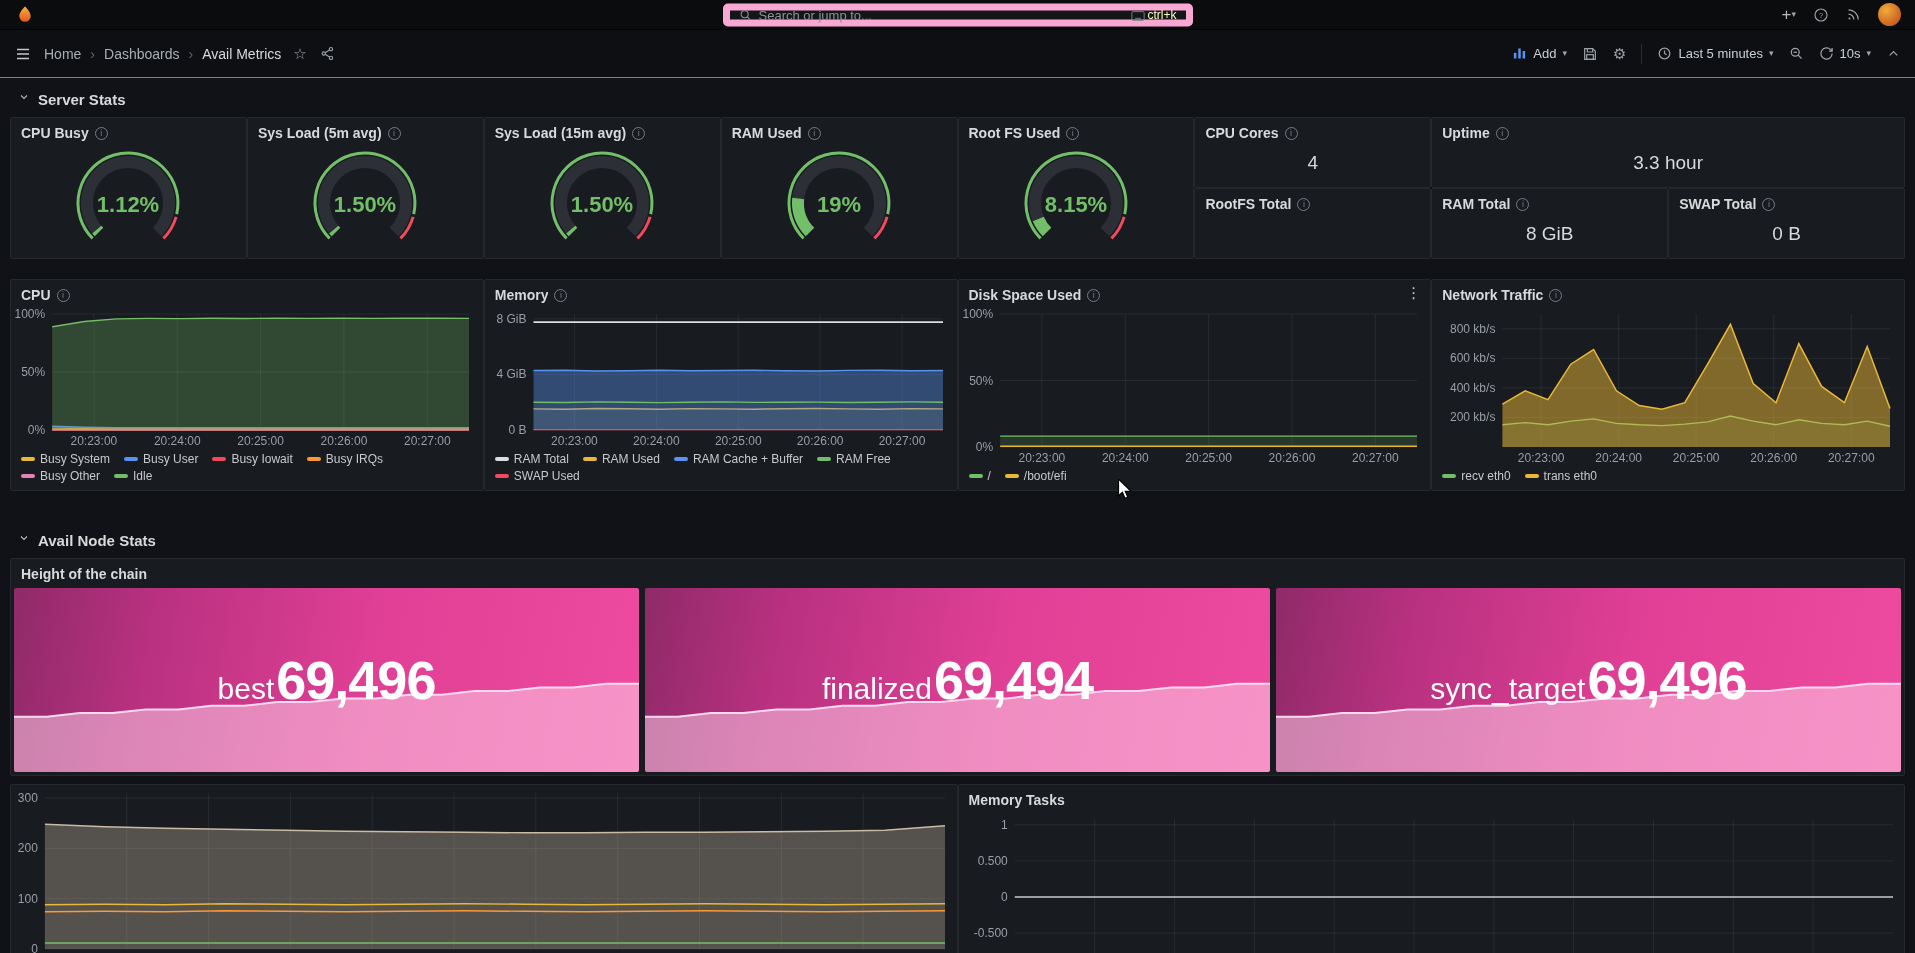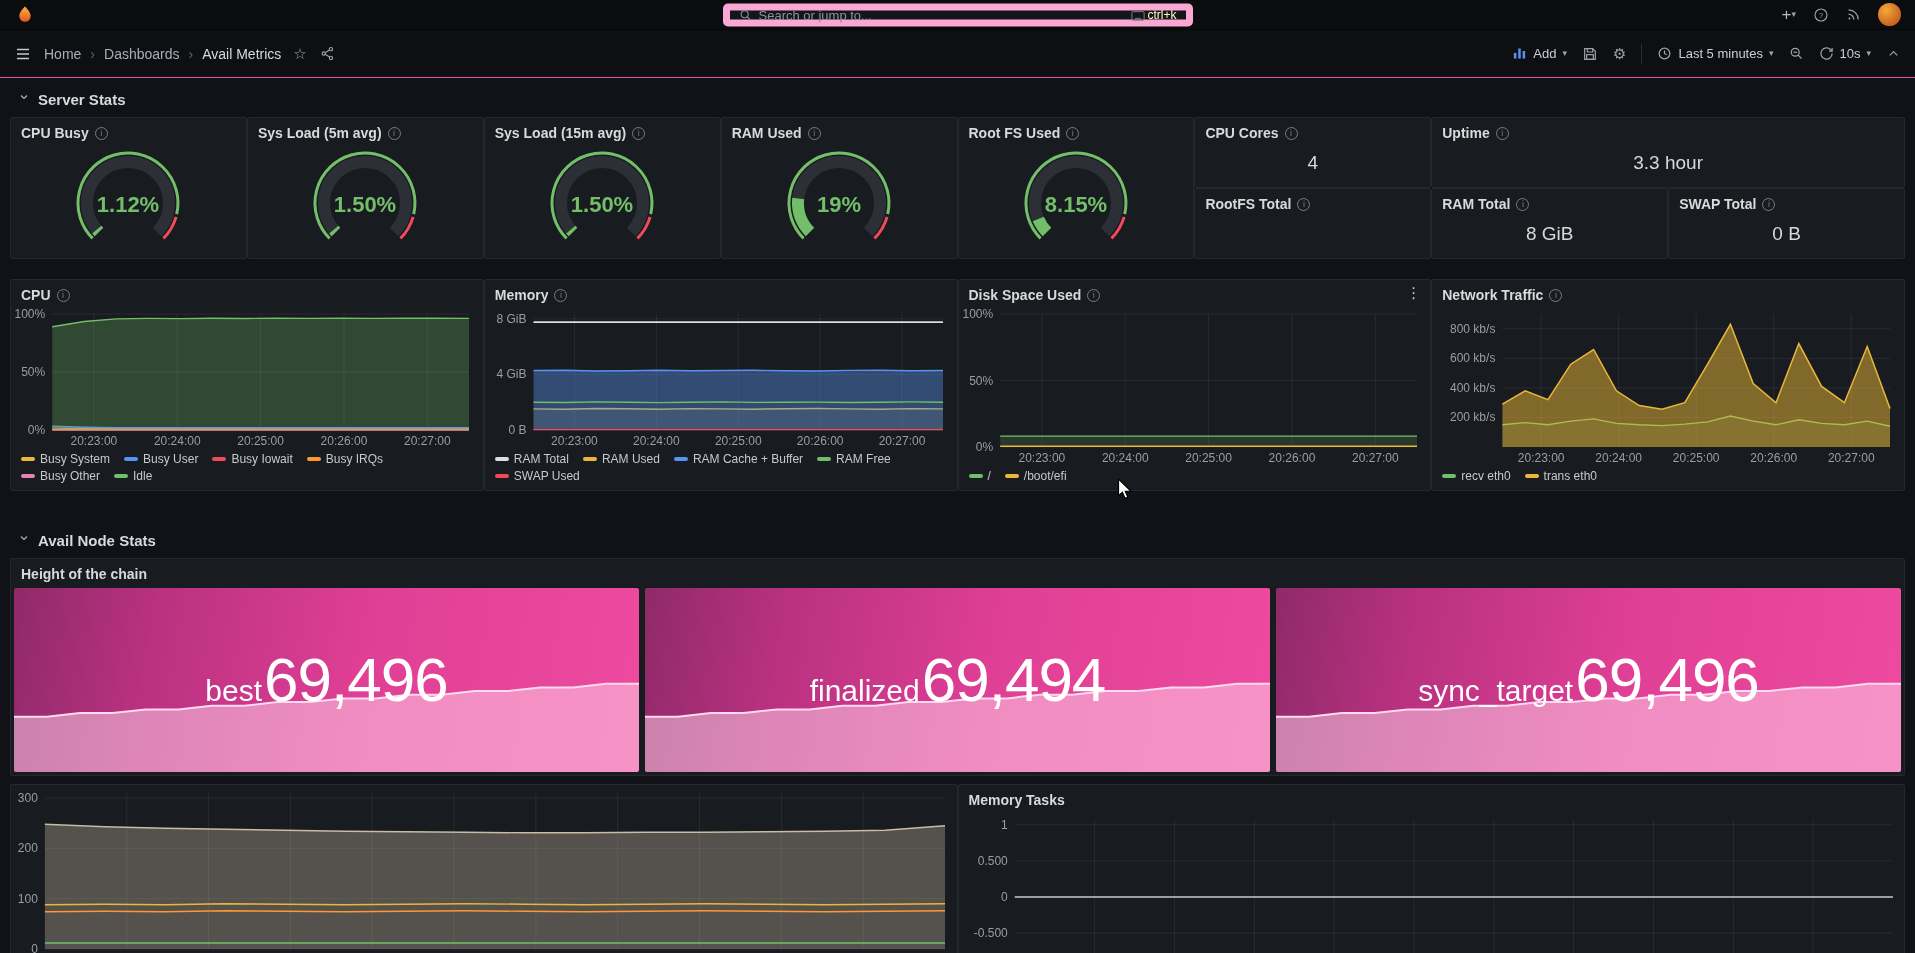--- a/index.html
+++ b/index.html
@@ -56,21 +56,21 @@
 
   
   .height-panel{margin:0 10px 8px;height:218px}
   .height-cells{flex:1;display:flex;gap:6px;padding:3px;min-height:0}
   .height-cell{flex:1;position:relative;overflow:hidden;border-radius:2px;display:flex;align-items:center;justify-content:center;
     background:linear-gradient(100deg,#8f2a68 0%,#b93180 22%,#df3f94 55%,#ee4ba0 100%)}
   .spark{position:absolute;left:0;top:0;right:0;bottom:0}
   .spark svg{position:absolute;left:0;top:0}
   .bigstat{display:flex;align-items:baseline;gap:2px;position:relative;z-index:1}
   .stat-label{font-size:30px;color:#fff}
-  .stat-big{font-size:62px;font-weight:normal;color:#fff;letter-spacing:-1px;line-height:1}
+  .stat-big{font-size:54px;font-weight:bold;color:#fff;letter-spacing:-1px;line-height:1}
 
   .cursor{position:absolute;left:1117px;top:479px;z-index:50;pointer-events:none}
 </style>
 </head>
 <body>
 
 <header class="topnav">
   <span class="logo">
     <svg width="20" height="20" viewBox="0 0 24 24">
       <defs>

